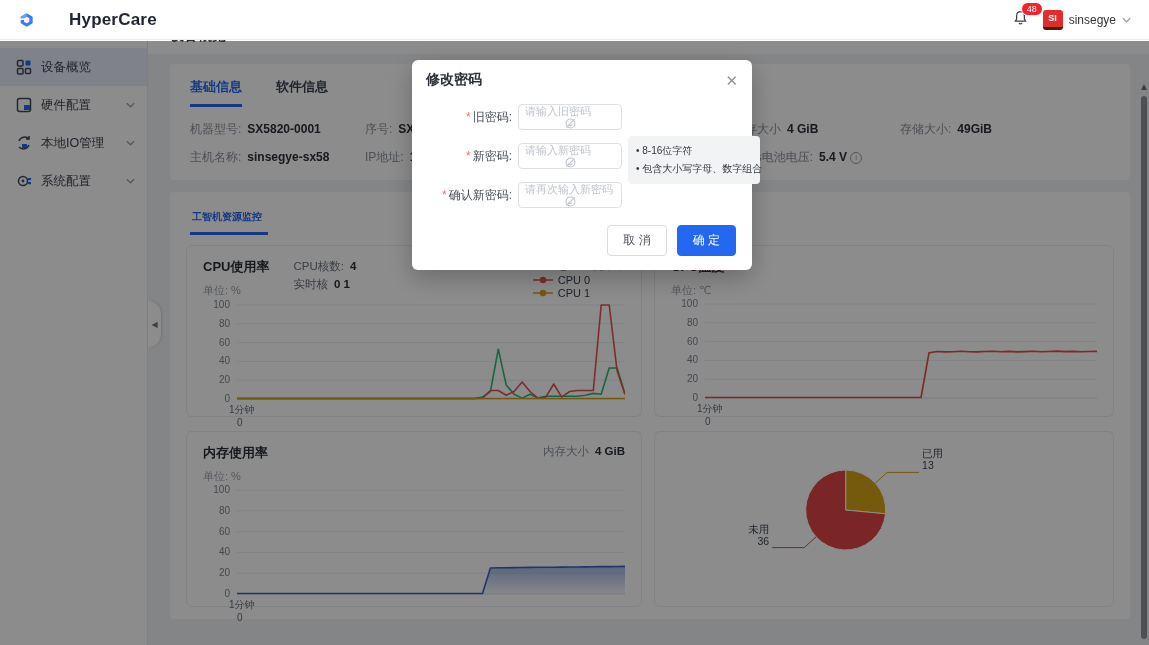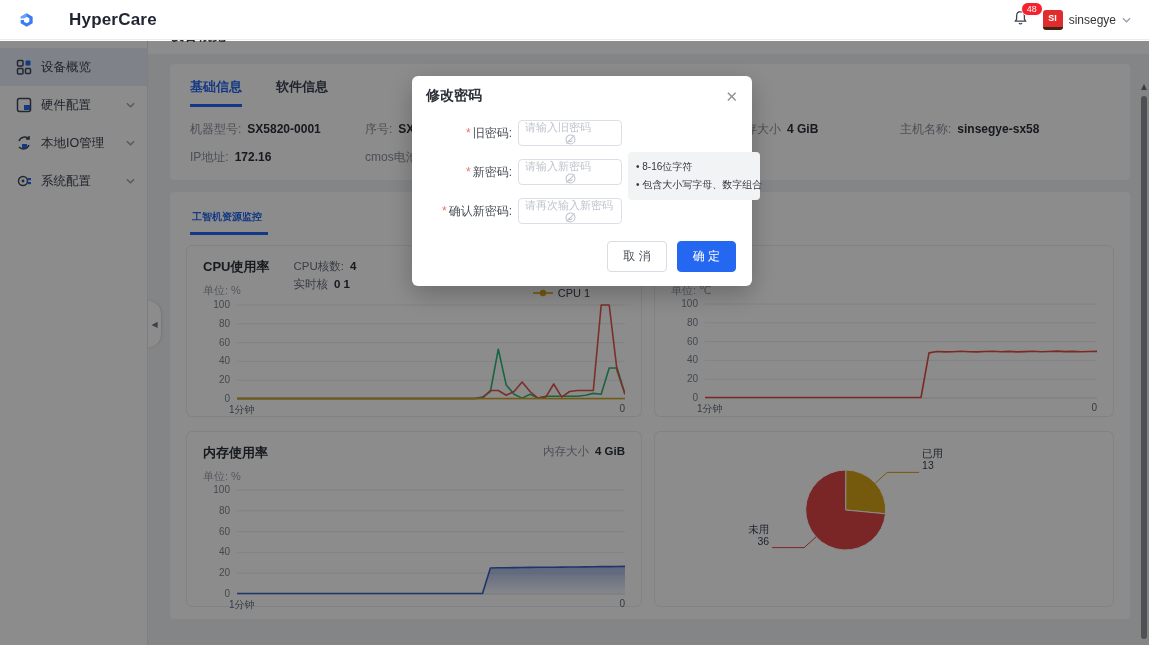--- a/index.html
+++ b/index.html
@@ -73,37 +73,37 @@
   .legend-item .sw { width:13px; height:9px; border-radius:2px; display:inline-block; }
   .right-note { margin-left:auto; font-size:11.5px; color:#8a909b; }
   .right-note b { color:#2b3038; margin-left:6px; }
 
   .line-chart { display:grid; grid-template-columns:34px 1fr; margin-top:2px; }
   .yticks { position:relative; }
   .yticks span { position:absolute; right:7px; font-size:10px; color:#7d8694; }
   .plot { position:relative; height:100px; }
   .plot.tall { height:110px; }
   .xlabels { grid-column:2; display:flex; justify-content:space-between;
-    font-size:10px; color:#5f6b7a; margin-top:2px; }
+    font-size:10px; color:#5f6b7a; margin-top:2px;flex-direction:column; }
   .xlabels span:first-child { margin-left:-8px; }
 
   .pie-chart { height:118px; margin-top:2px; }
 
   
   .scrollbar { position:fixed; right:1px; top:88px; bottom:2px; width:7px; z-index:1; }
   .scroll-thumb { position:absolute; top:8px; bottom:4px; left:0; width:6px; border-radius:3px;
     background:#8f9298; cursor:pointer; }
   .scroll-arrow { position:absolute; top:-4px; left:0; width:0; height:0;
     border-left:3.5px solid transparent; border-right:3.5px solid transparent;
     border-bottom:6px solid #6f737a; }
 
   
   .overlay { position:fixed; left:0; top:41px; right:0; bottom:0;
     background:rgba(0,0,0,0.45); z-index:50; }
-  .modal { position:fixed; left:412px; top:76px; width:340px; background:#fff;
+  .modal { position:fixed; left:412px; top:60px; width:340px; background:#fff;
     border-radius:6px; box-shadow:0 8px 26px rgba(0,0,0,.25); z-index:60; }
   .modal-head { display:flex; align-items:center; justify-content:space-between;
     padding:11px 14px 9px; }
   .modal-title { font-size:14px; font-weight:bold; color:#2b3038; }
   .modal-close { color:#909399; font-size:15px; cursor:pointer; line-height:1; }
   .modal-body { padding:6px 14px 0; }
   .form-row { display:flex; align-items:center; margin-bottom:13px; position:relative; }
   .form-label { width:86px; text-align:right; font-size:12px; color:#4a4f57; flex:none; }
   .form-label .req { color:#f56c6c; margin-right:2px; }
   .input-wrap { margin-left:6px; width:104px; height:26px; border:1px solid #dcdfe6;
@@ -214,20 +214,21 @@
 
     <div class="card">
       <div class="tabs">
         <div class="tab active">基础信息</div>
         <div class="tab">软件信息</div>
       </div>
       <div class="info-grid">
         <div class="info-field"><span>机器型号:</span><b>SX5820-0001</b></div>
         <div class="info-field"><span>序号:</span><b>SX58A0</b></div>
         <div class="info-field"><span>内存大小</span><b>4 GiB</b></div>
+        <div class="info-field"><span>存储大小:</span><b>49GiB</b></div>
         <div class="info-field"><span>主机名称:</span><b>sinsegye-sx58</b></div>
         <div class="info-field"><span>IP地址:</span><b>172.16</b></div>
         <div class="info-field"><span>cmos电池电压:</span><b>5.4 V</b><span class="i-circ">i</span></div>
         <div></div>
       </div>
     </div>
 
     <div class="card monitor-card">
       <div class="mon-tab">工智机资源监控</div>
       <div class="charts-grid">

